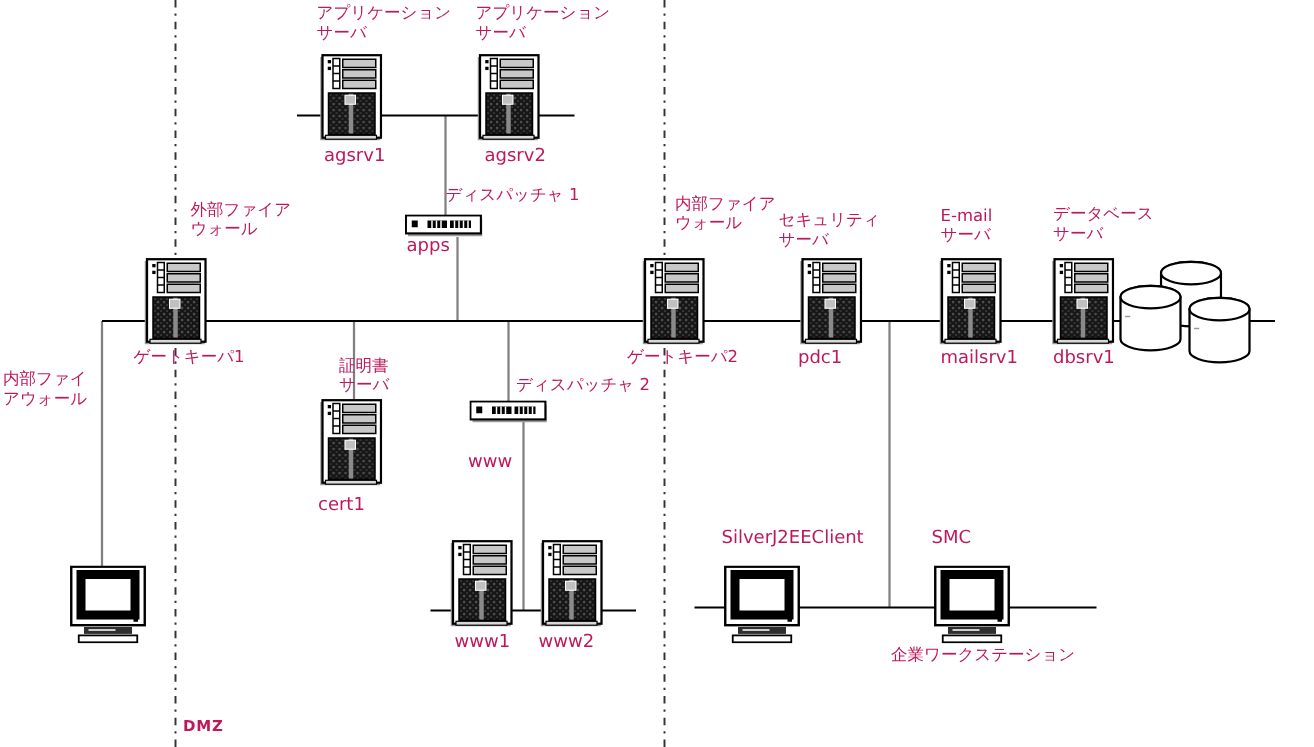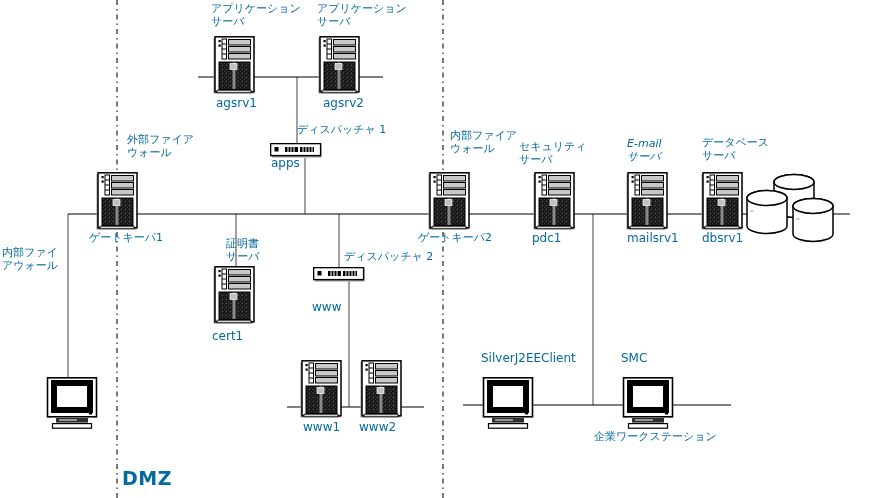--- a/index.html
+++ b/index.html
@@ -1,24 +1,24 @@
 <!DOCTYPE html>
 <html><head>
 <meta charset="utf-8">
 <style>
   html,body{margin:0;padding:0;background:#fff;}
   #canvas{
     position:relative;width:876px;height:498px;background:#ffffff;
-    font-family:"DejaVu Sans","Liberation Sans",sans-serif;color:#0369a1;overflow:hidden;
+    font-family:"DejaVu Sans","Liberation Sans",sans-serif;color:#be185d;overflow:hidden;
   }
   #diagram-svg{position:absolute;left:0;top:0;}
   .lbl{position:absolute;white-space:pre-line;line-height:1.22;z-index:2;}
   .jp{font-size:11px;}
   .host{font-size:12px;}
-  .dmz{font-size:19px;font-weight:bold;letter-spacing:0.5px;}
+  .dmz{font-size:10px;font-weight:bold;letter-spacing:0.5px;margin-top:12px;}
 </style>
 </head>
 <body>
 
 <div id="canvas">
 
   <svg id="diagram-svg" width="876" height="498" viewBox="0 0 876 498">
     <defs>
       <pattern id="dots" width="4" height="4" patternUnits="userSpaceOnUse">
         <rect width="4" height="4" fill="#161616"></rect>
@@ -136,21 +136,21 @@
 サーバ</div>
   <div class="lbl host" style="left:212px;top:329px;">cert1</div>
   <div class="lbl jp" style="left:344px;top:250px;">ディスパッチャ 2</div>
   <div class="lbl host" style="left:312px;top:283px;margin-top:17px;">www</div>
   <div class="lbl jp" style="left:450px;top:129px;">内部ファイア
 ウォール</div>
   <div class="lbl jp" style="left:418px;top:231px;">ゲートキーパ2</div>
   <div class="lbl jp" style="left:519px;top:140px;">セキュリティ
 サーバ</div>
   <div class="lbl host" style="left:532px;top:231px;">pdc1</div>
-  <div class="lbl jp" style="left:627px;top:137px;font-style:italic;">E-mail
+  <div class="lbl jp" style="left:627px;top:137px;">E-mail
 サーバ</div>
   <div class="lbl host" style="left:627px;top:231px;">mailsrv1</div>
   <div class="lbl jp" style="left:702px;top:136px;">データベース
 サーバ</div>
   <div class="lbl host" style="left:702px;top:231px;text-align:right;">dbsrv1</div>
   <div class="lbl host" style="left:303px;top:420px;">www1</div>
   <div class="lbl host" style="left:359px;top:420px;">www2</div>
   <div class="lbl host" style="left:481px;top:351px;">SilverJ2EEClient</div>
   <div class="lbl host" style="left:621px;top:351px;">SMC</div>
   <div class="lbl jp" style="left:594px;top:430px;">企業ワークステーション</div>

